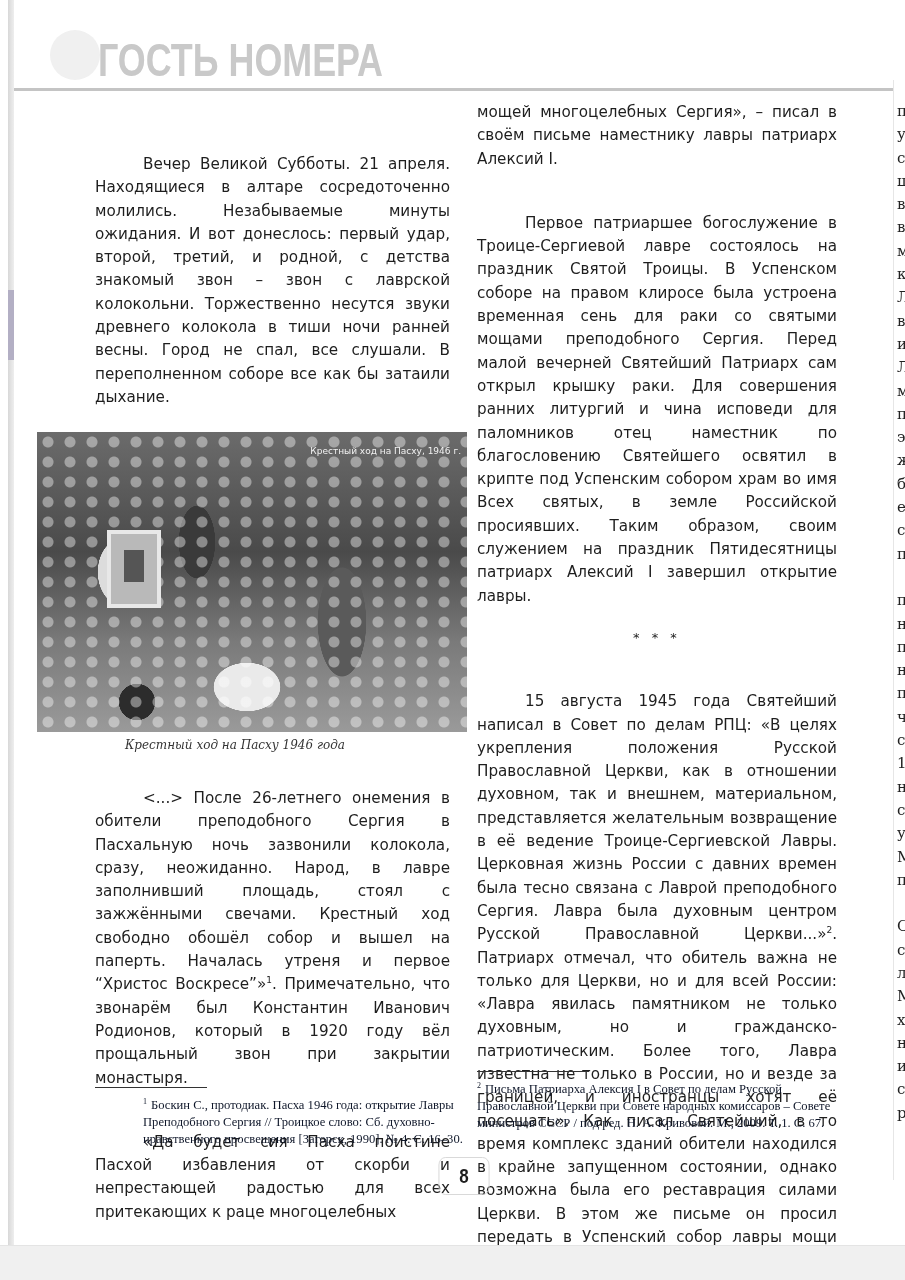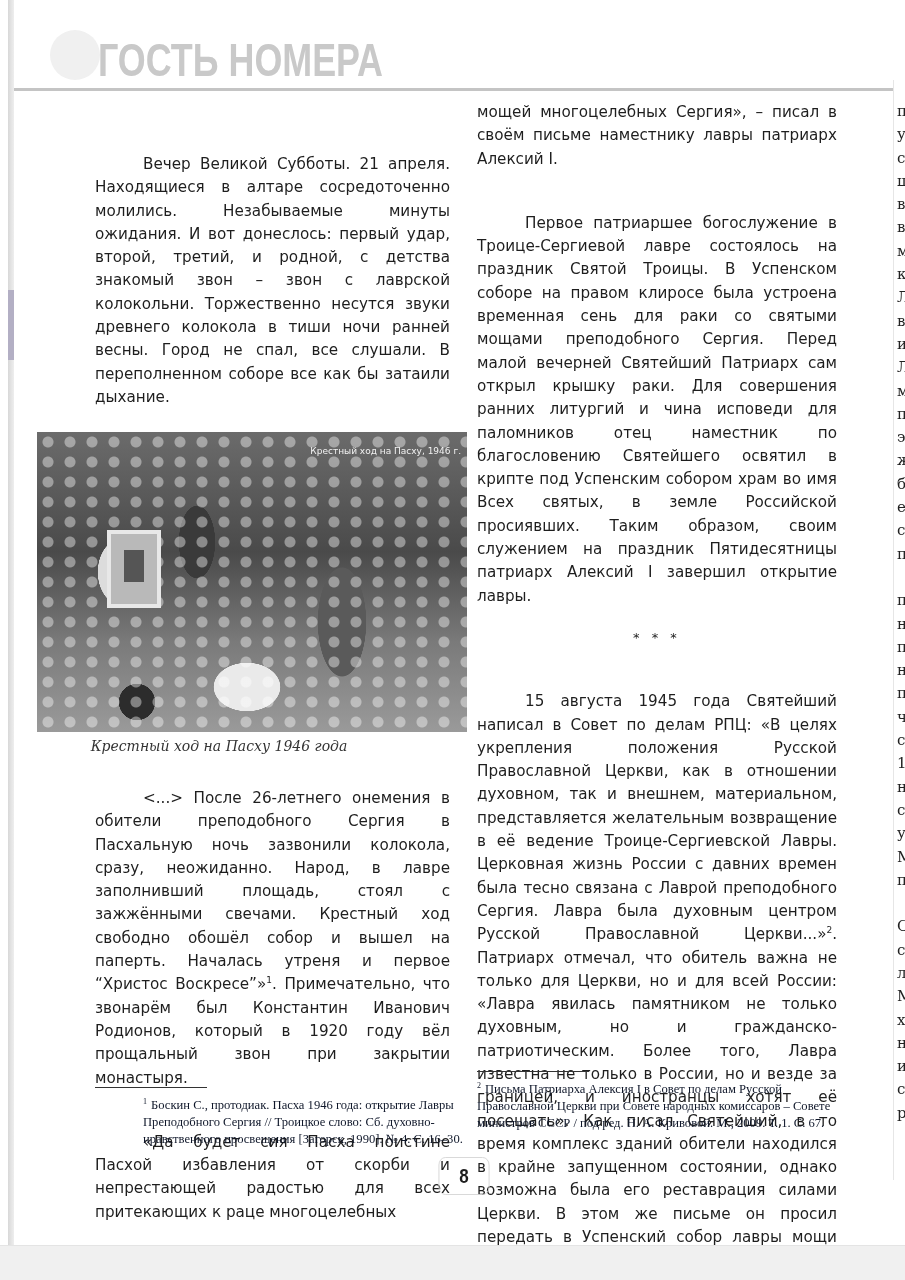--- a/index.html
+++ b/index.html
@@ -64,22 +64,22 @@
     background: #b9b9b9; border: 4px solid #e8e8e8;
   }
   .photo .icon-frame::after {
     content: ""; position: absolute; left: 13px; top: 16px; width: 20px; height: 32px; background: #555;
   }
   .photo .credit {
     position: absolute; right: 6px; top: 14px; font-size: 9px; color: #f2f2f2;
     font-family: "DejaVu Sans", sans-serif;
   }
   .caption {
-    position: absolute; left: 4px; top: 738px; width: 430px; text-align: center;
-    font-family: "DejaVu Serif", serif; font-style: italic; font-size: 14px; color: #333;
+    position: absolute; left: 20px; top: 738px; width: 430px; text-align: center;
+    font-family: "DejaVu Serif", serif; font-style: italic; font-size: 12px; color: #333;
   }
   .footnote-rule { position: absolute; height: 1px; width: 112px; background: #333; }
   .footnote {
     position: absolute; font-family: "Liberation Serif", serif; font-size: 12.6px;
     line-height: 17px; color: #0f172a; text-align: left;
   }
   .footnote sup { font-size: 8px; vertical-align: super; margin-right: 4px; }
   .col sup { font-size: 9px; line-height: 0; }
   .page-number {
     position: absolute; left: 434px; top: 1157px; width: 58px; height: 36px;

